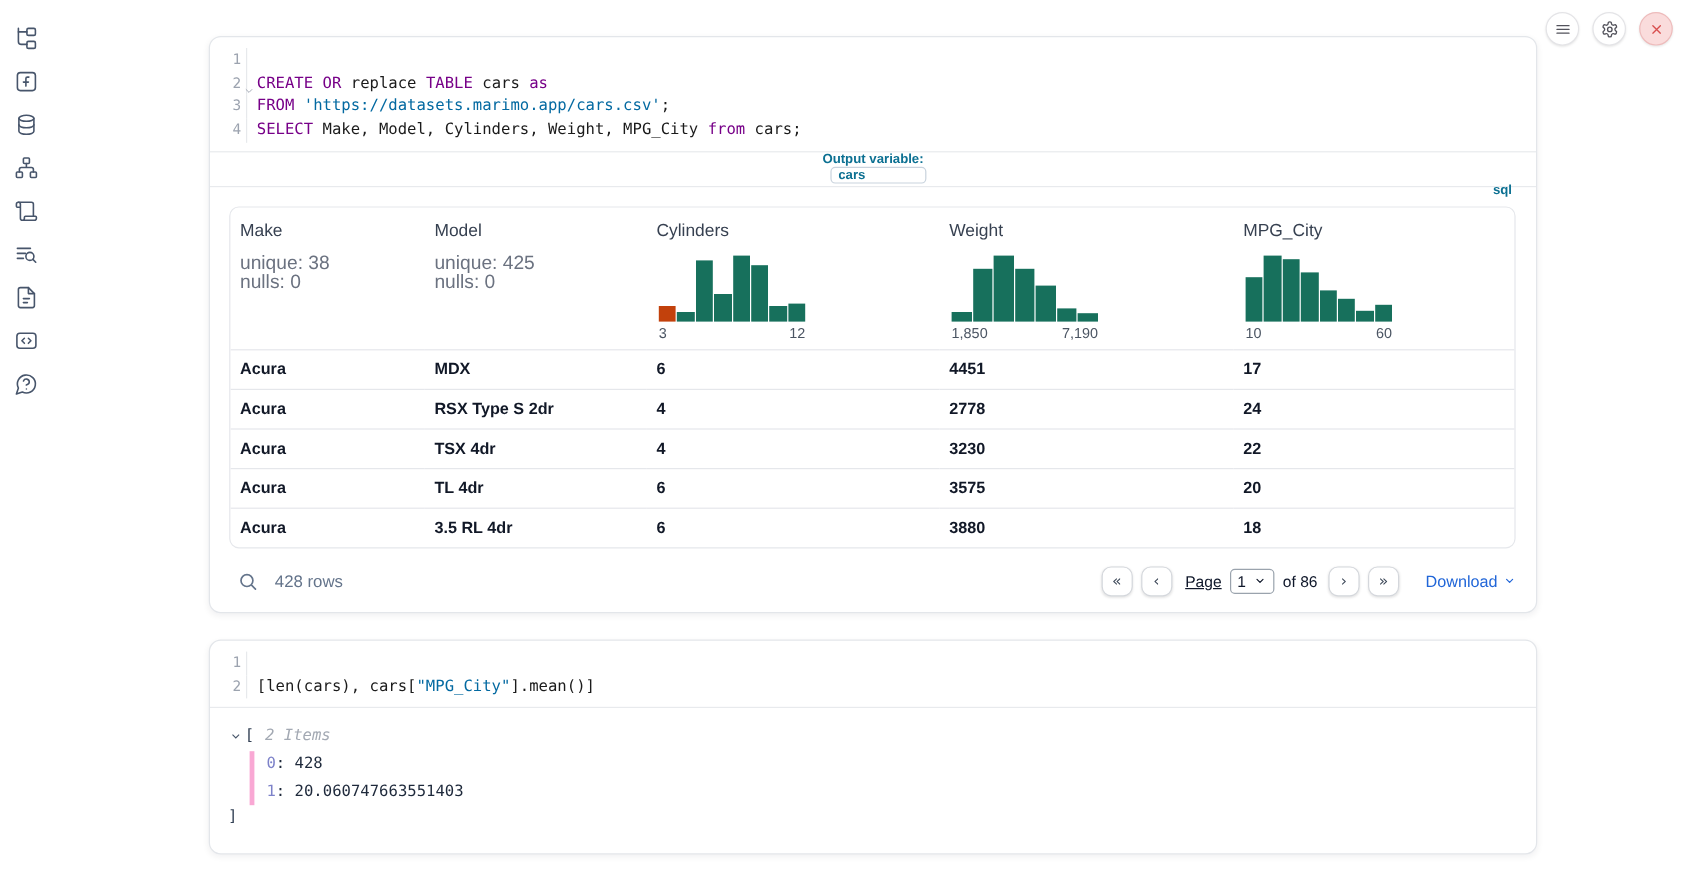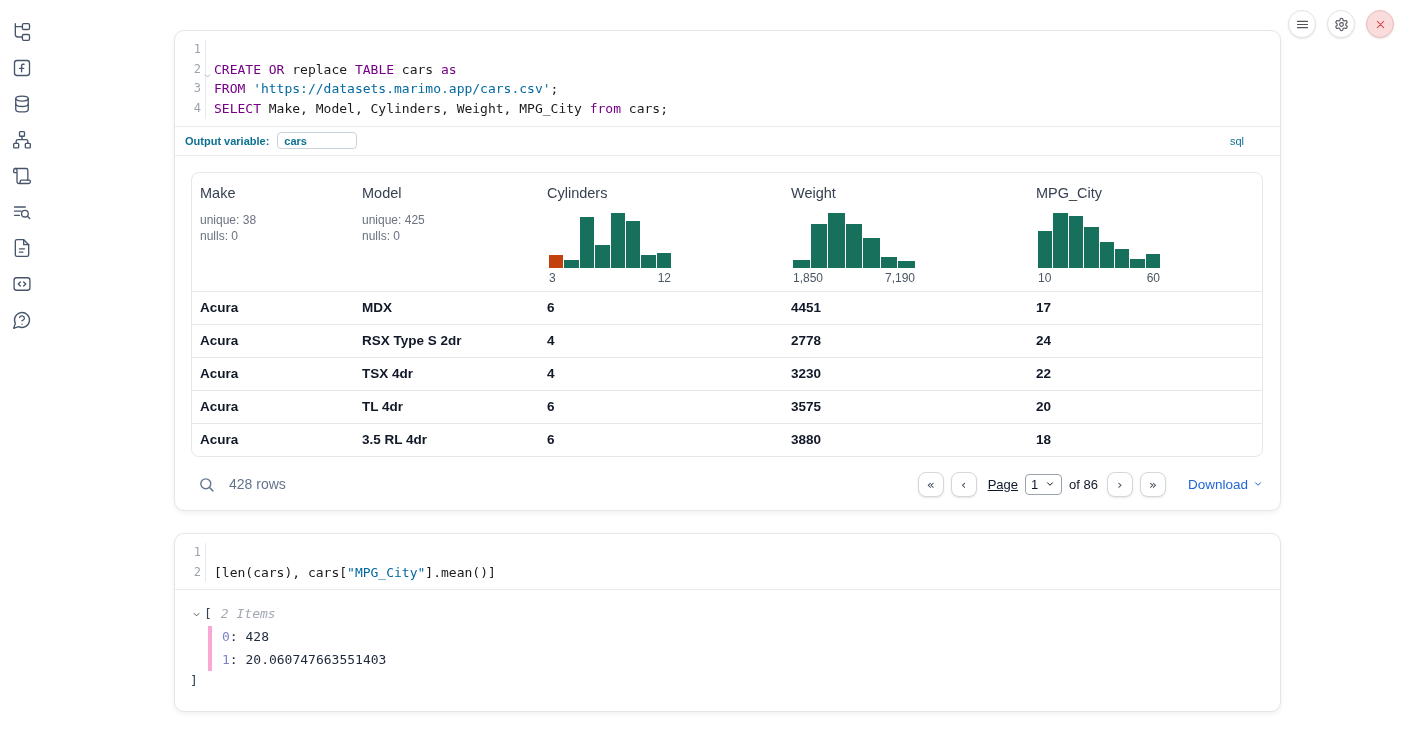--- a/index.html
+++ b/index.html
@@ -34,34 +34,34 @@
   .gutter { flex:none; width:31px; display:flex; justify-content:flex-end; align-items:center;
     padding-right:4px; border-right:1px solid #e7e9ec; color:#9ca3af; font-size:12px; position:relative; }
   .gutter .fold { position:absolute; right:-7px; top:7px; width:9px; height:9px; color:#9ca3af; }
   .gutter .fold svg{ width:9px; height:9px; stroke:currentColor; fill:none; stroke-width:2; }
   .code-text { padding-left:8px; white-space:pre; }
   .tok-kw{color:#770088;} .tok-str{color:#0369a1;} .tok-com{color:#a55000;} .tok-pl{color:#1b1b1b;}
 
   .cell-divider { border-top:1px solid #e8eaed; }
 
   
-  .outvar-row { display:flex; align-items:center; height:28px; padding:0 10px; }
+  .outvar-row { display:flex; align-items:center; height:28px; padding:0 10px;flex-direction:column; }
   .outvar-label { font-size:11px; font-weight:bold; color:#0c7092; }
   .outvar-input { margin-left:8px; width:80px; height:17px; border:1px solid #c9d3dd;
     border-radius:4px; font-family:inherit; font-size:11px; font-weight:bold; color:#0c7092; padding:0 6px; outline:none; }
-  .lang-badge { margin-left:auto; margin-right:26px; font-size:11px; font-weight:normal; color:#0c7092; }
+  .lang-badge { margin-left:auto; margin-right:10px; font-size:11px; font-weight:bold; color:#0c7092; }
 
   
   .table-box { position:absolute; left:16px; right:17px; top:141px;
     border:1px solid #e5e7eb; border-radius:8px; overflow:hidden; }
   table { width:100%; border-collapse:collapse; table-layout:fixed; }
   th { height:118px; vertical-align:top; padding:12px 8px 6px; font-weight:normal; text-align:left; }
   .hdr-wrap { display:flex; flex-direction:column; height:100%; }
   .col-name { font-size:14.5px; color:#374151; }
-  .col-stats { margin-top:11px; font-size:12px; color:#6b7280; line-height:16px; }
+  .col-stats { margin-top:11px; font-size:16px; color:#6b7280; line-height:16px; }
   .hist { margin-top:auto; width:122px; margin-left:2px; }
   .hist-bars { display:flex; align-items:flex-end; gap:1px; height:55px; }
   .hist-bar { flex:1; }
   .hist-labels { display:flex; justify-content:space-between; font-size:12px; color:#4b5563; margin-top:3px; }
   td { height:33px; padding:0 8px; font-size:13.5px; color:#111827; border-top:1px solid #e5e7eb;font-weight:bold; }
 
   
   .table-footer { position:absolute; left:16px; right:17px; bottom:11px; height:30px;
     display:flex; align-items:center; }
   .search-icon { width:17px; height:17px; color:#64748b; margin-left:7px; cursor:pointer; }

